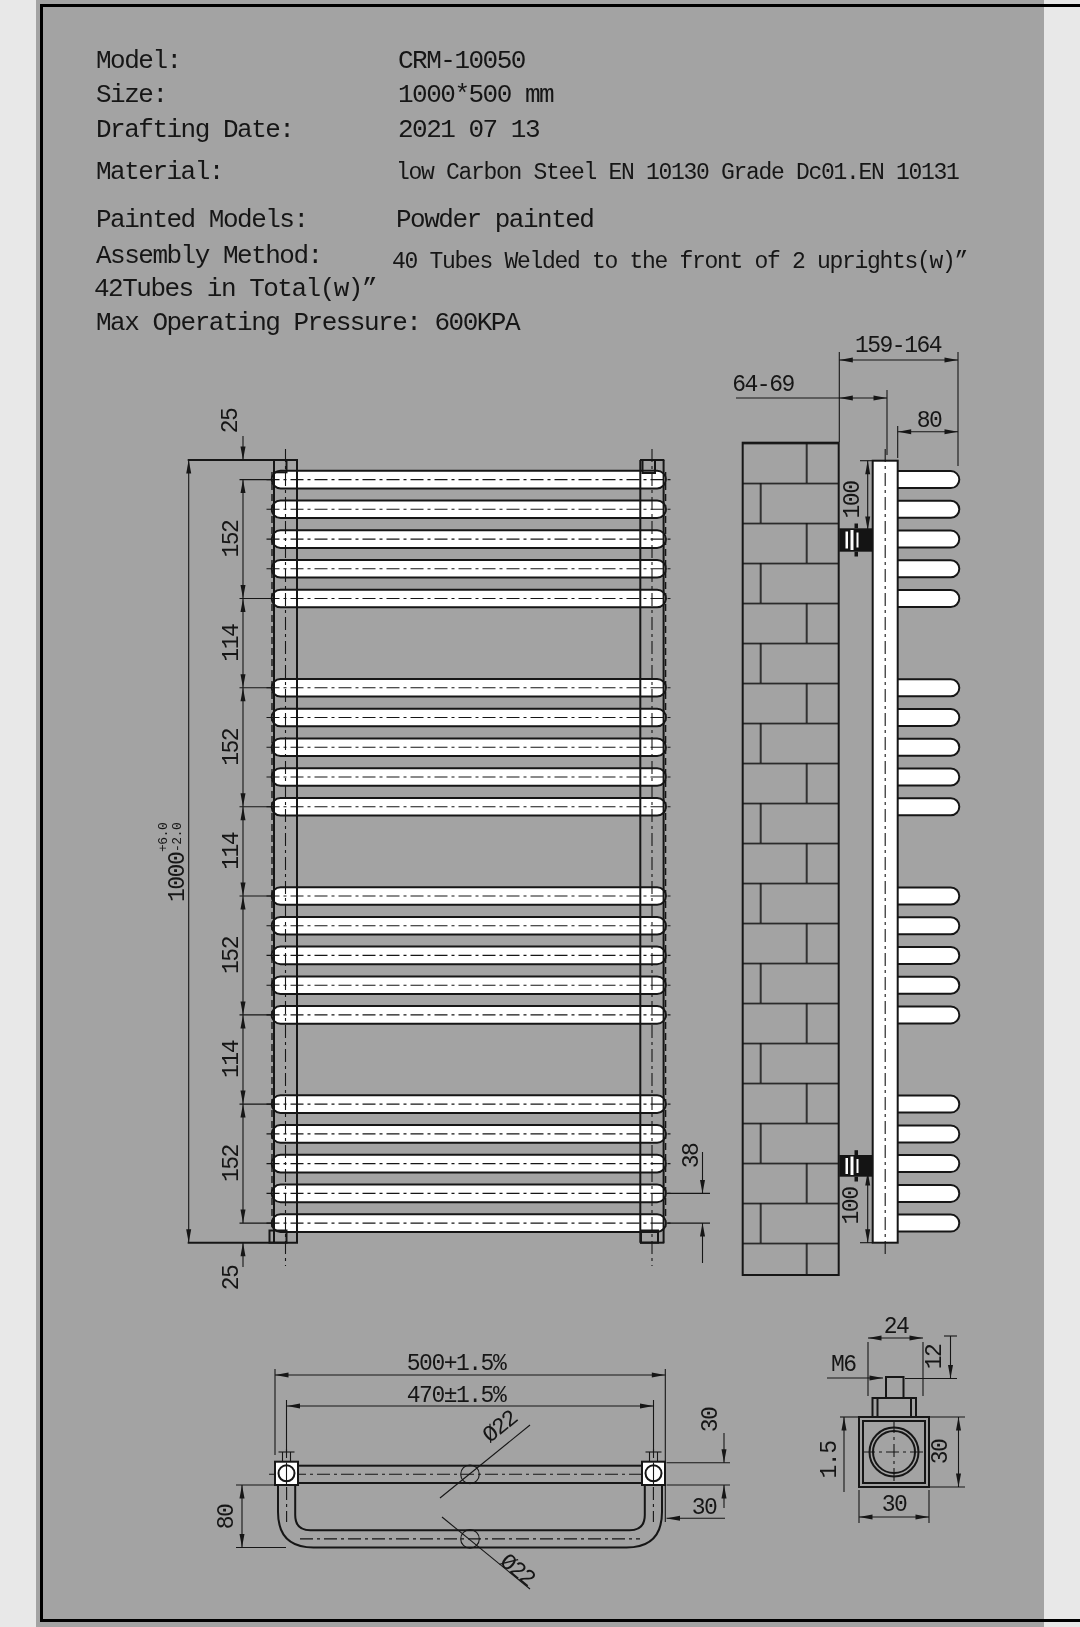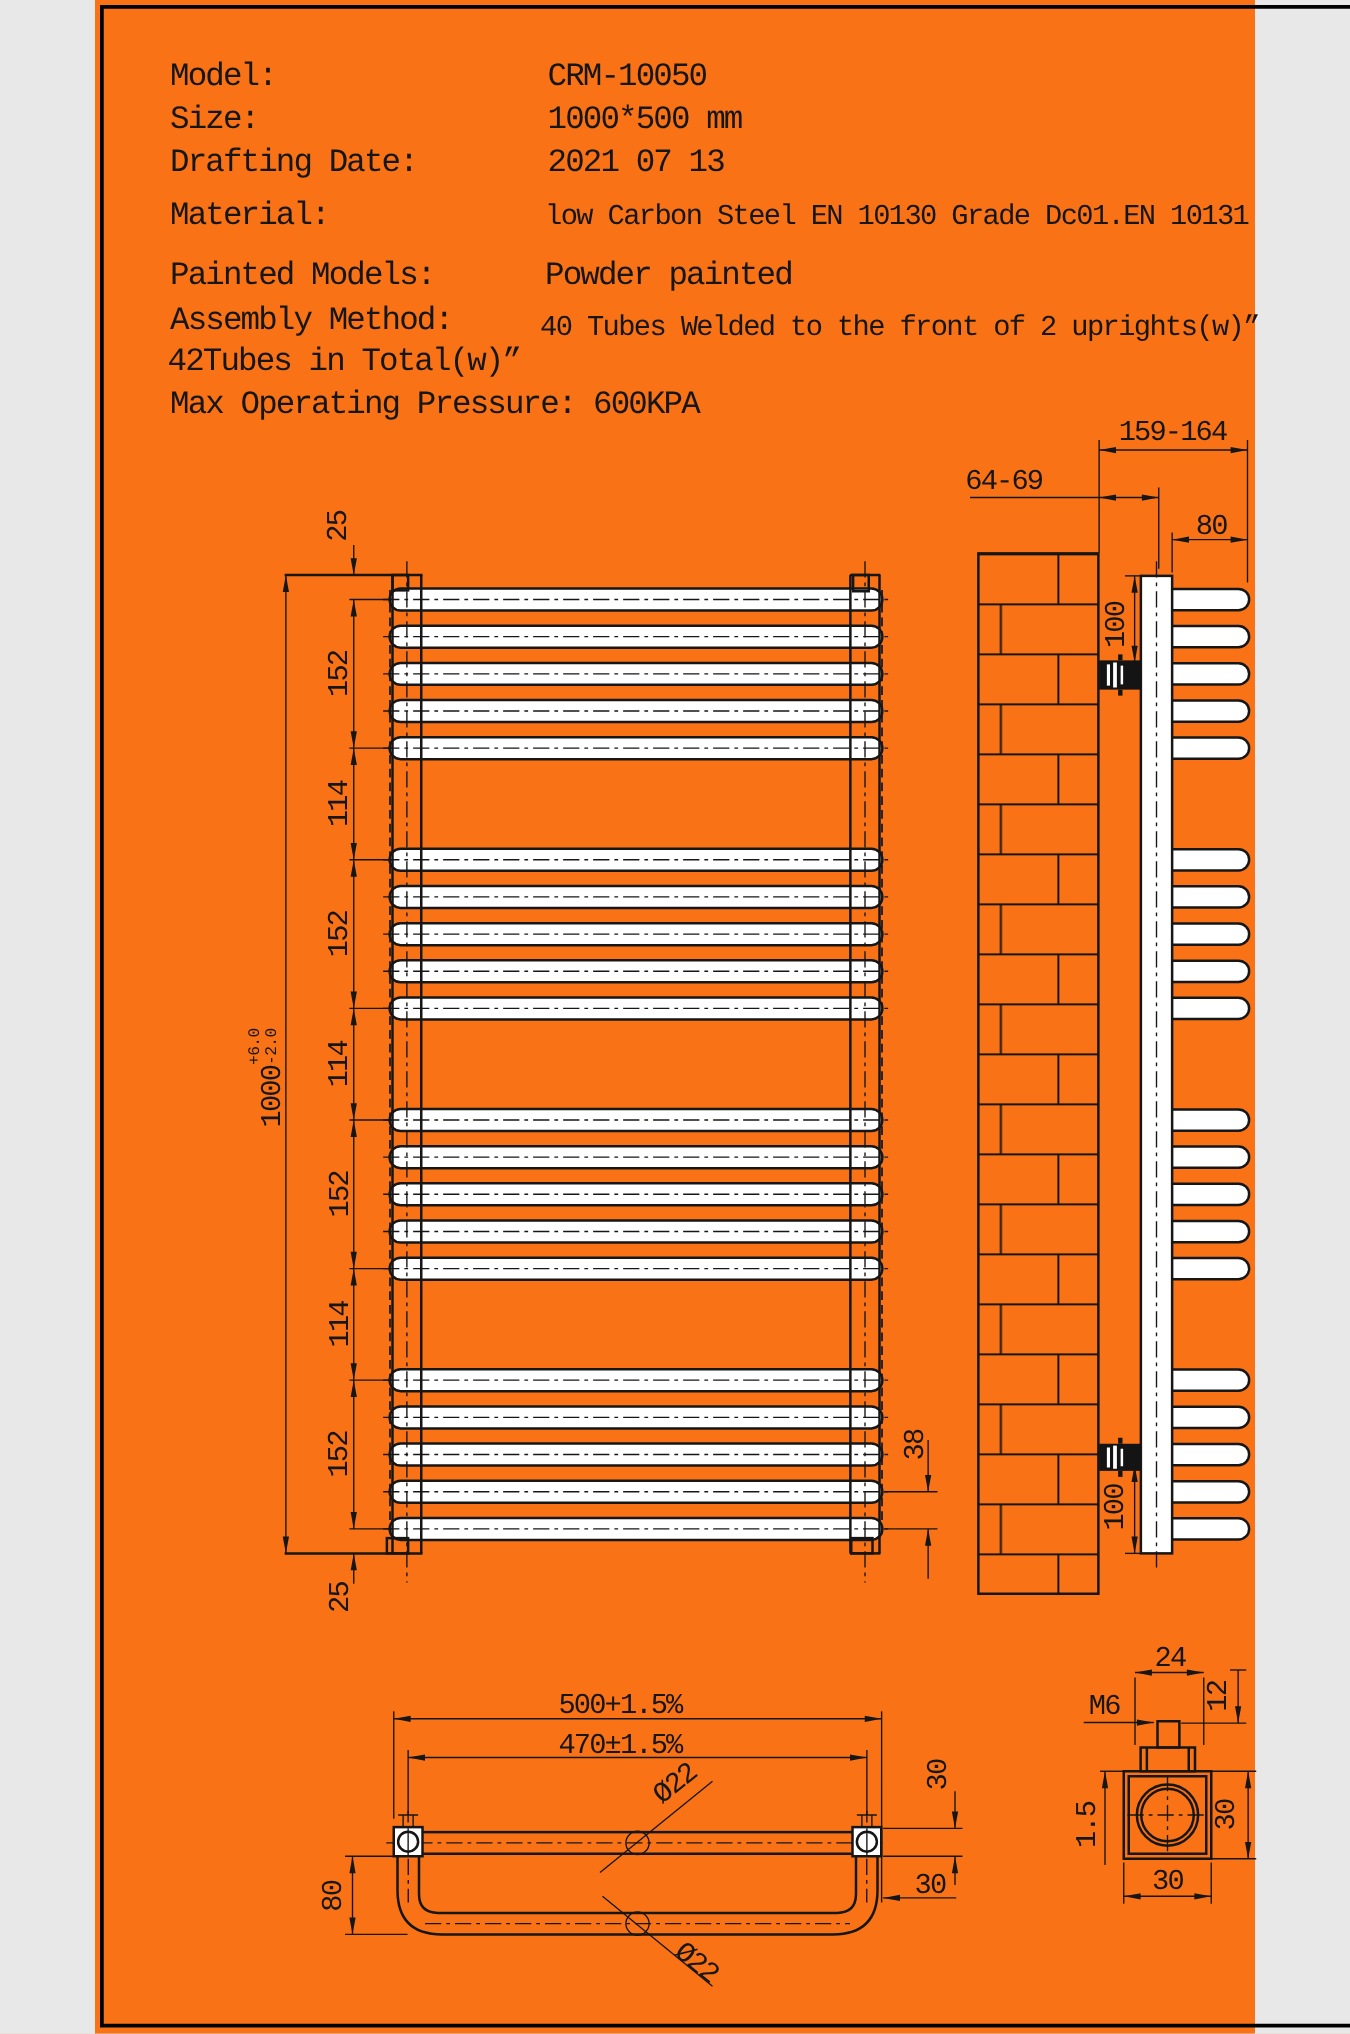--- a/index.html
+++ b/index.html
@@ -1,16 +1,16 @@
 <!DOCTYPE html>
 <html><head>
 <meta charset="utf-8">
 <style>
   html,body{margin:0;padding:0;background:#e8e8e8}
-  .page{position:relative;width:928px;height:1627px;background:#f97316;margin:0 auto;
+  .page{position:relative;width:1008px;height:1627px;background:#a3a3a3;margin:0 auto;
         font-family:"Liberation Mono","DejaVu Sans Mono",monospace}
   svg{position:absolute;left:0;top:0}
   text{fill:#161616}
   .hdr{font-size:26px;letter-spacing:-1.5px}
   .hdrs{font-size:23px;letter-spacing:-1.3px}
   .dim{font-size:23px;letter-spacing:-1.5px}
   .tol{font-size:13px;letter-spacing:-0.5px}
   .ol{stroke:#161616;stroke-width:2;fill:none}
   .olw{stroke:#161616;stroke-width:2;fill:#fff}
   .dl{stroke:#161616;stroke-width:1.1;fill:none}

